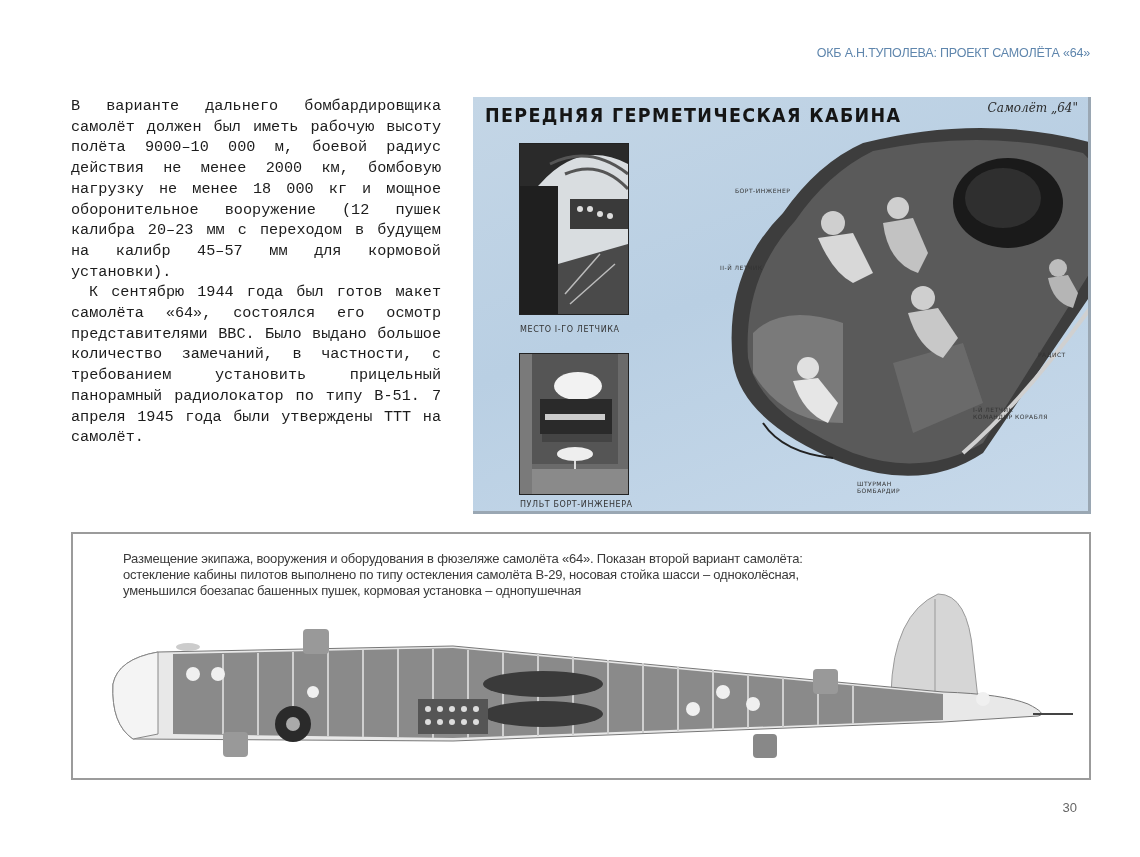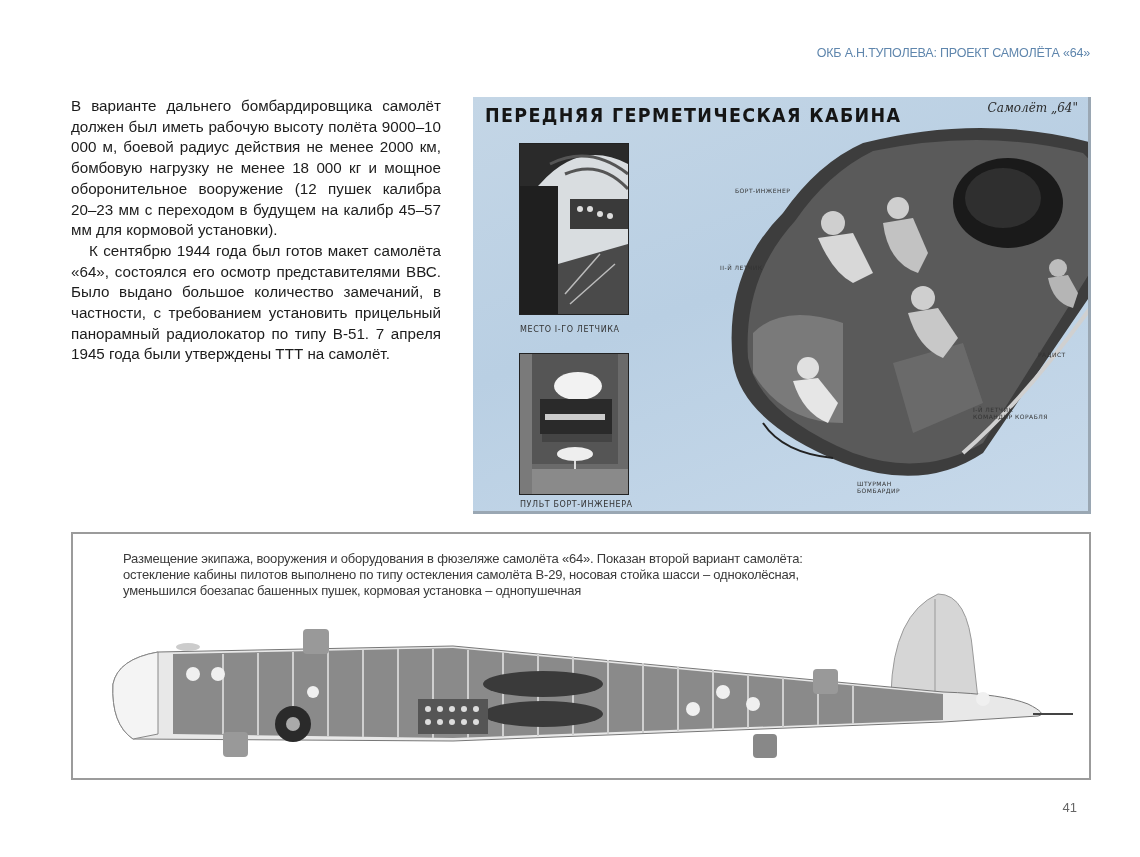--- a/index.html
+++ b/index.html
@@ -4,21 +4,21 @@
 <style>
   html, body { margin: 0; padding: 0; background: #ffffff; }
   body { width: 1140px; height: 857px; position: relative; overflow: hidden;
          font-family: "Liberation Sans", sans-serif; color: #1a1a1a; }
 
   .running-header { position: absolute; top: 46px; right: 50px; font-size: 12.5px;
          color: #5f86ad; letter-spacing: -0.2px; }
 
   .body-text { position: absolute; left: 71px; top: 96px; width: 370px;
          font-size: 15.2px; line-height: 20.7px; text-align: justify; color: #1c1c1c; }
-  .body-text p { margin: 0; text-indent: 0; }
+  .body-text p { margin: 0; text-indent: 0; font-family: Liberation Mono, monospace; }
   .body-text p.indent { text-indent: 18px; }
 
   .figure-top { position: absolute; left: 473px; top: 97px; width: 615px; height: 414px;
          background: linear-gradient(160deg, #c4d6e6 0%, #b9cfe3 45%, #c7d9ea 100%);
          border-right: 3px solid #9aa7b3; border-bottom: 3px solid #9aa7b3; overflow: hidden; }
   .fig-title { position: absolute; left: 12px; top: 7px; font-family: "DejaVu Sans", sans-serif;
          font-weight: bold; font-size: 19px; letter-spacing: 1.5px; color: #151515; transform: scaleX(0.92); transform-origin: left; }
   .fig-sign { position: absolute; right: 10px; top: 4px; font-family: "DejaVu Serif", serif;
          font-style: italic; font-size: 12px; color: #2a2a2a; }
 
@@ -188,13 +188,13 @@
         <circle cx="620" cy="135" r="7"></circle>
       <circle cx="910" cy="125" r="7"></circle>
     </g>
 
     <line x1="960" y1="140" x2="1000" y2="140" stroke="#444" stroke-width="2"></line>
 
     <path d="M40 110 Q45 85 85 78 L85 160 L60 165 Q38 150 40 110 Z" fill="#f4f4f4" stroke="#888"></path>
   </svg>
 </div>
 
-<div class="page-number">41</div>
+<div class="page-number">30</div>
 
 </body></html>

